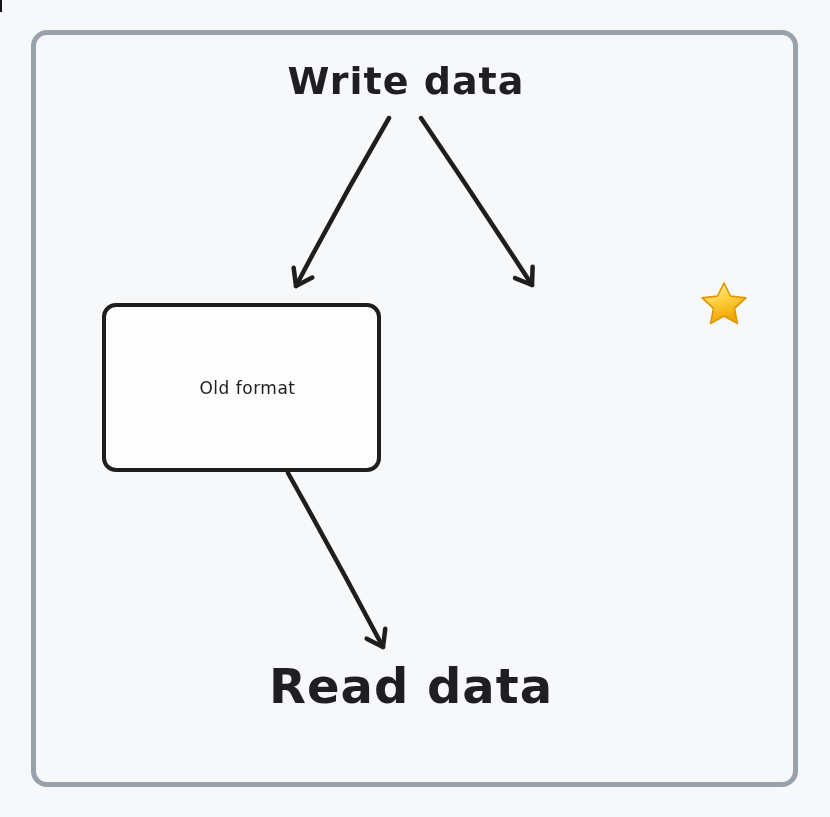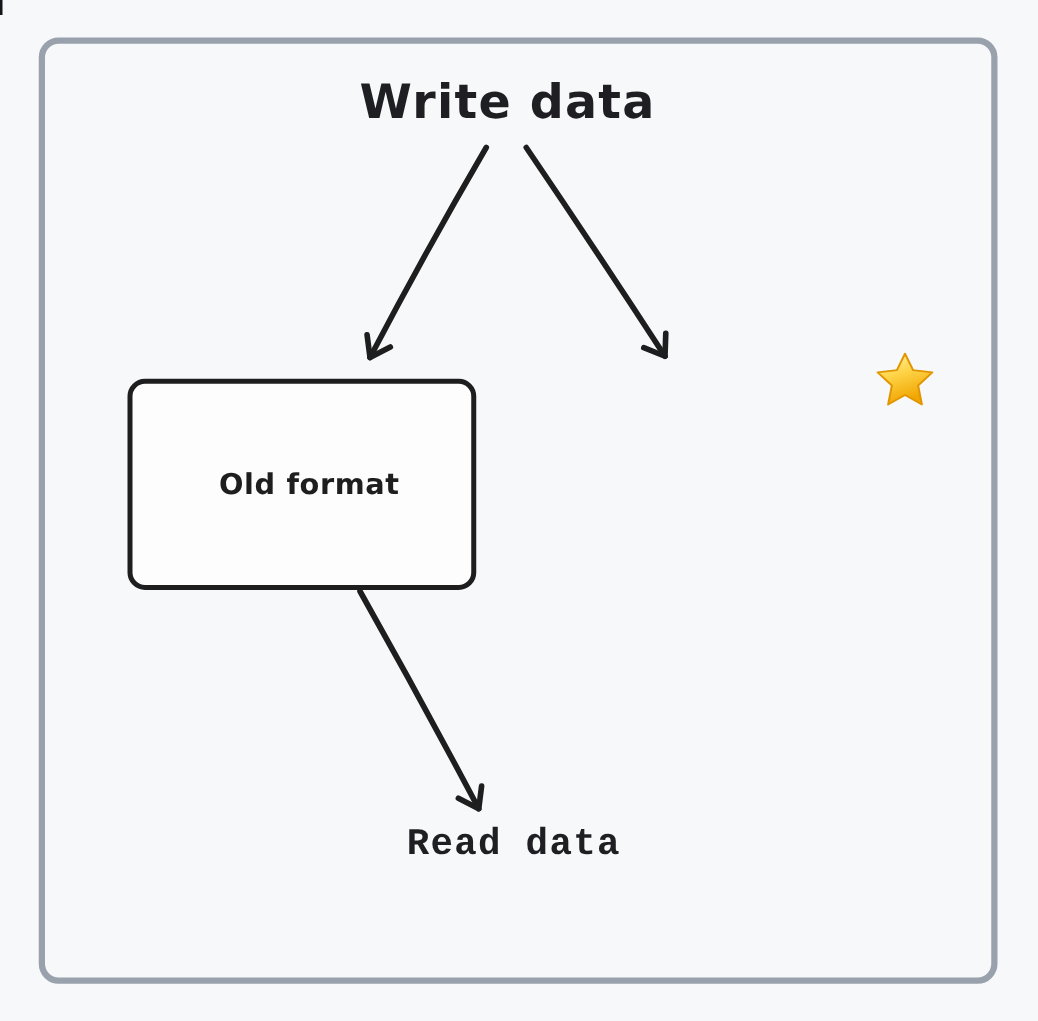--- a/index.html
+++ b/index.html
@@ -48,22 +48,21 @@
     white-space: nowrap;
   }
   .title {
     left: 156px;
     top: 60px;
     font-size: 38px;
   }
   .footer-label {
     left: 161px;
     top: 660px;
-    font-size: 30px;
-    font-family: Liberation Mono, monospace;
+    font-size: 48px;
   }
   .arrow-layer {
     position: absolute;
     left: 0;
     top: 0;
     width: 830px;
     height: 817px;
     pointer-events: none;
   }
   .node {
@@ -82,22 +81,22 @@
     width: 279px;
     height: 169px;
   }
   .node-new {
     left: 458px;
     top: 303px;
     width: 277px;
     height: 166px;
   }
   .node-label {
-    font-size: 23px;
-    font-weight: 700;
+    font-size: 17px;
+    font-weight: 400;
     color: #1e1e1e;
     letter-spacing: 0.5px;
     white-space: nowrap;
     margin-left: 12px;
   }
   .star-badge {
     position: absolute;
     left: 700px;
     top: 281px;
     width: 48px;

